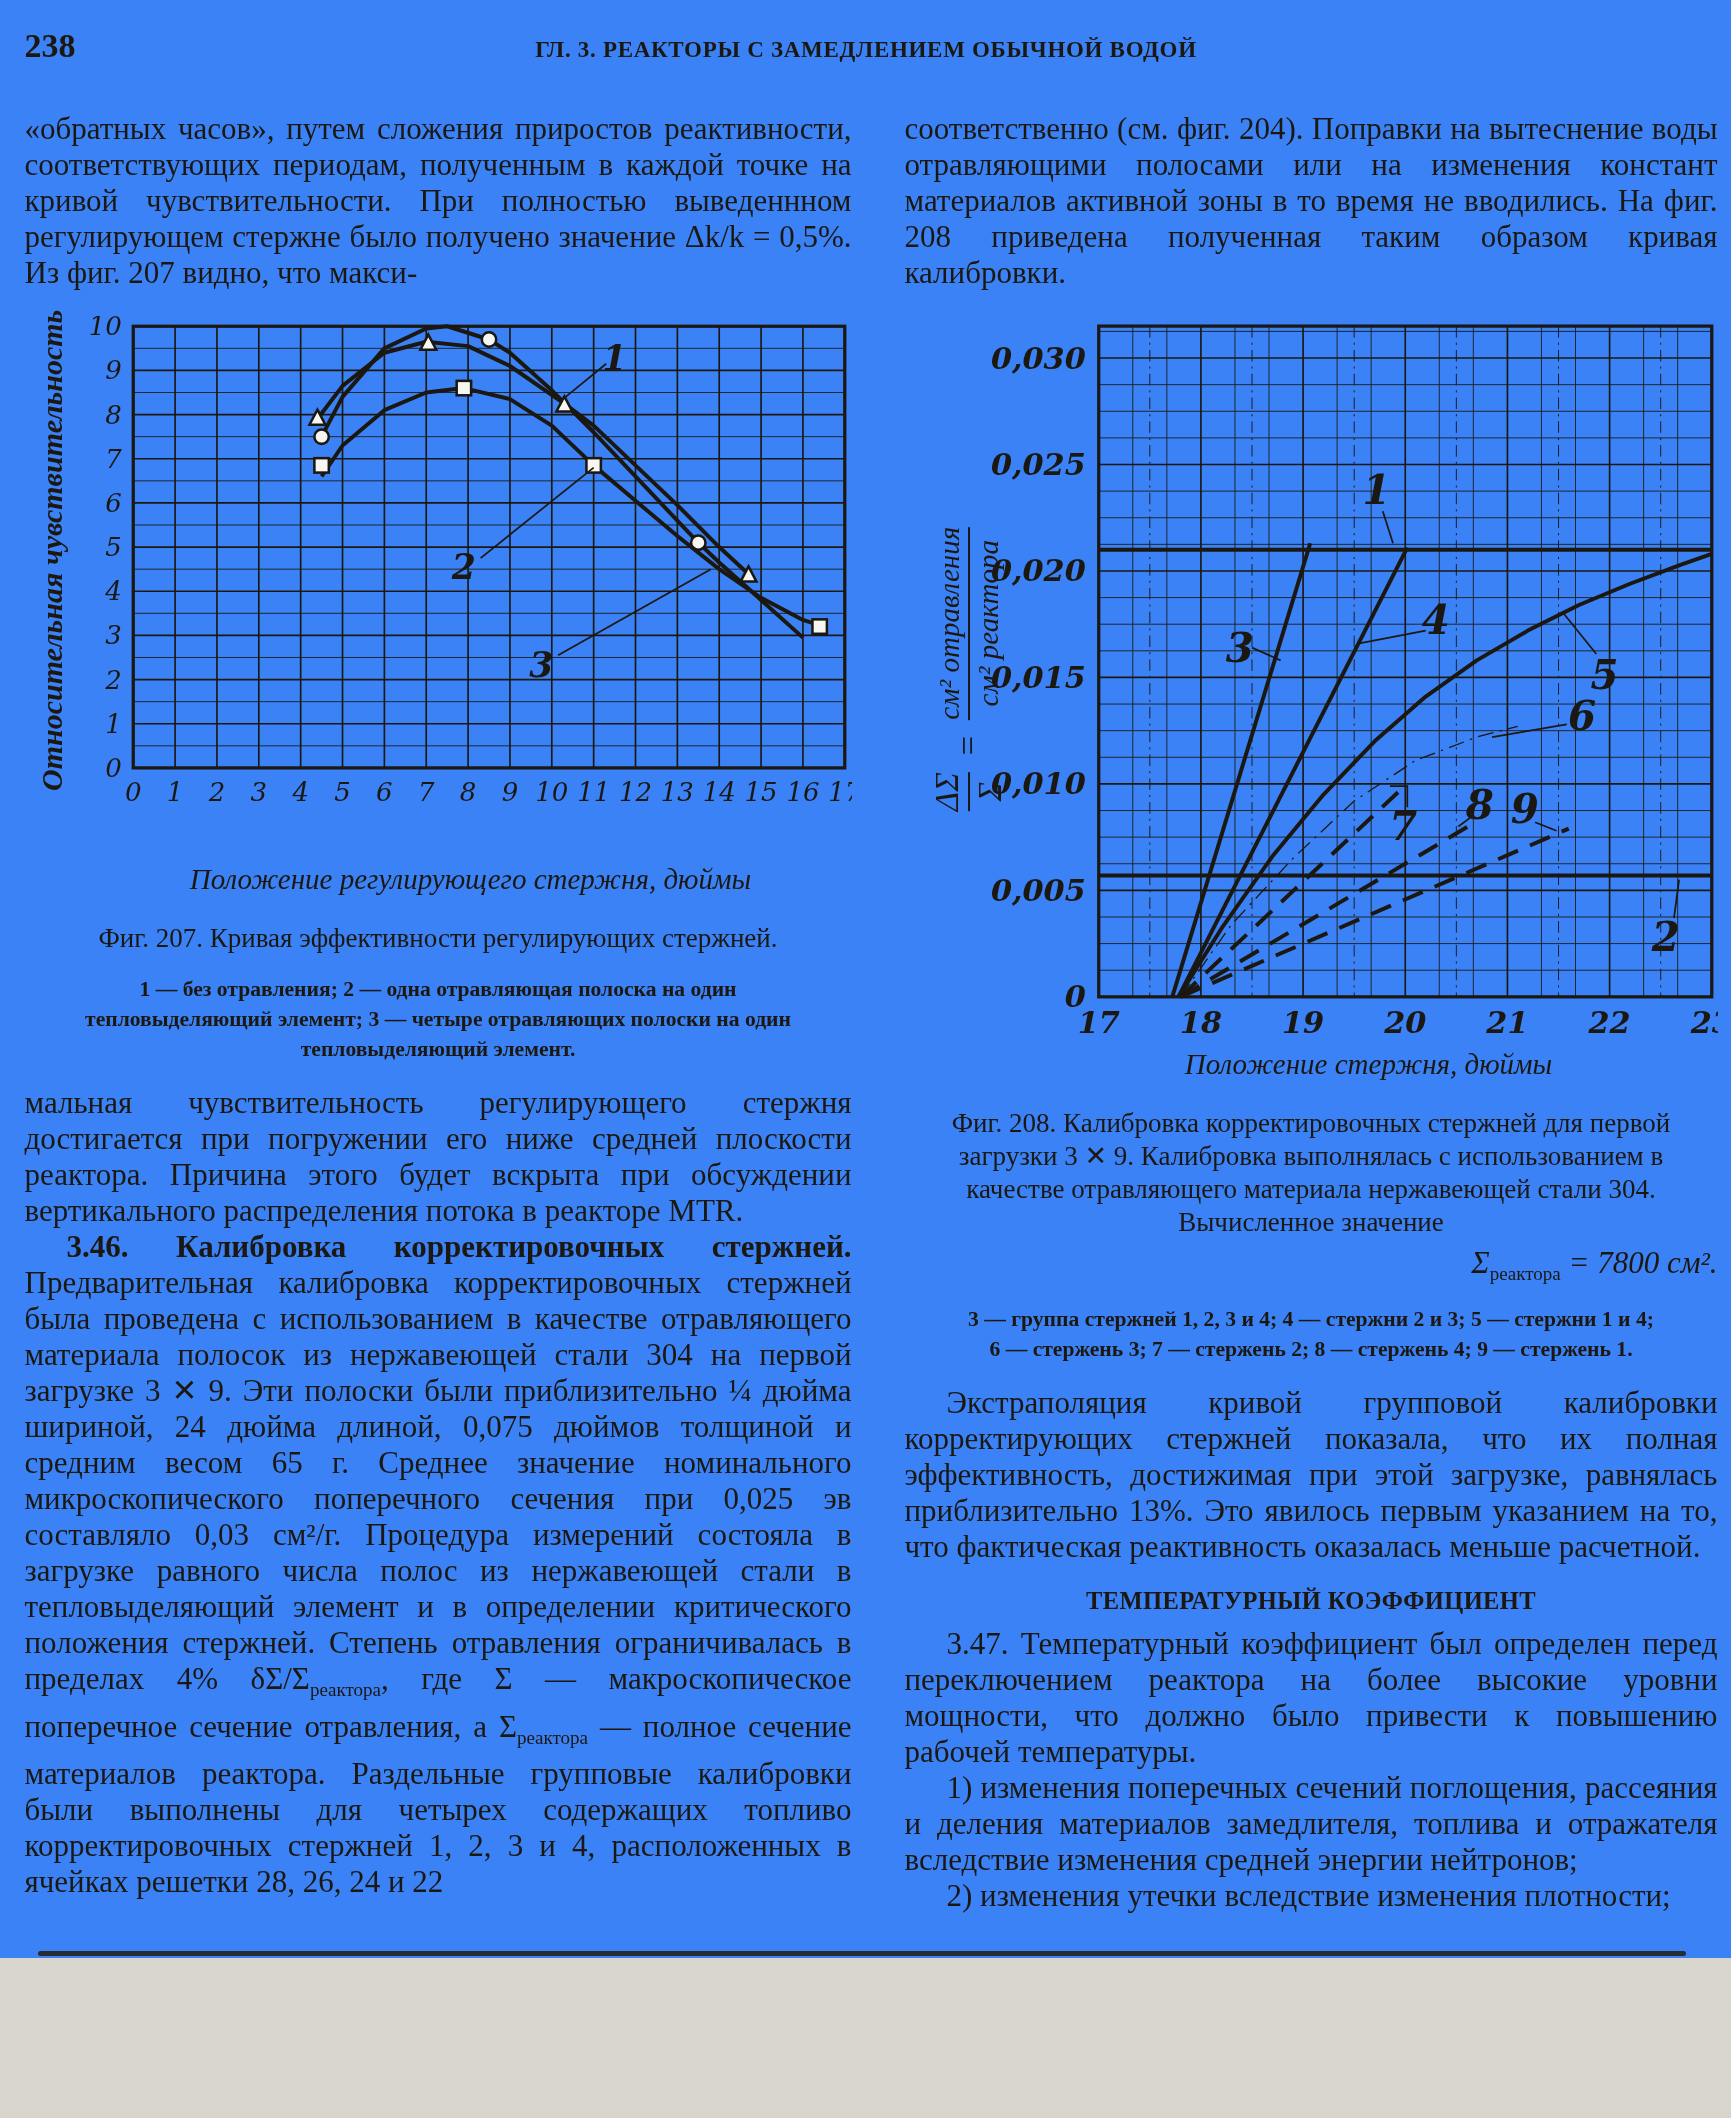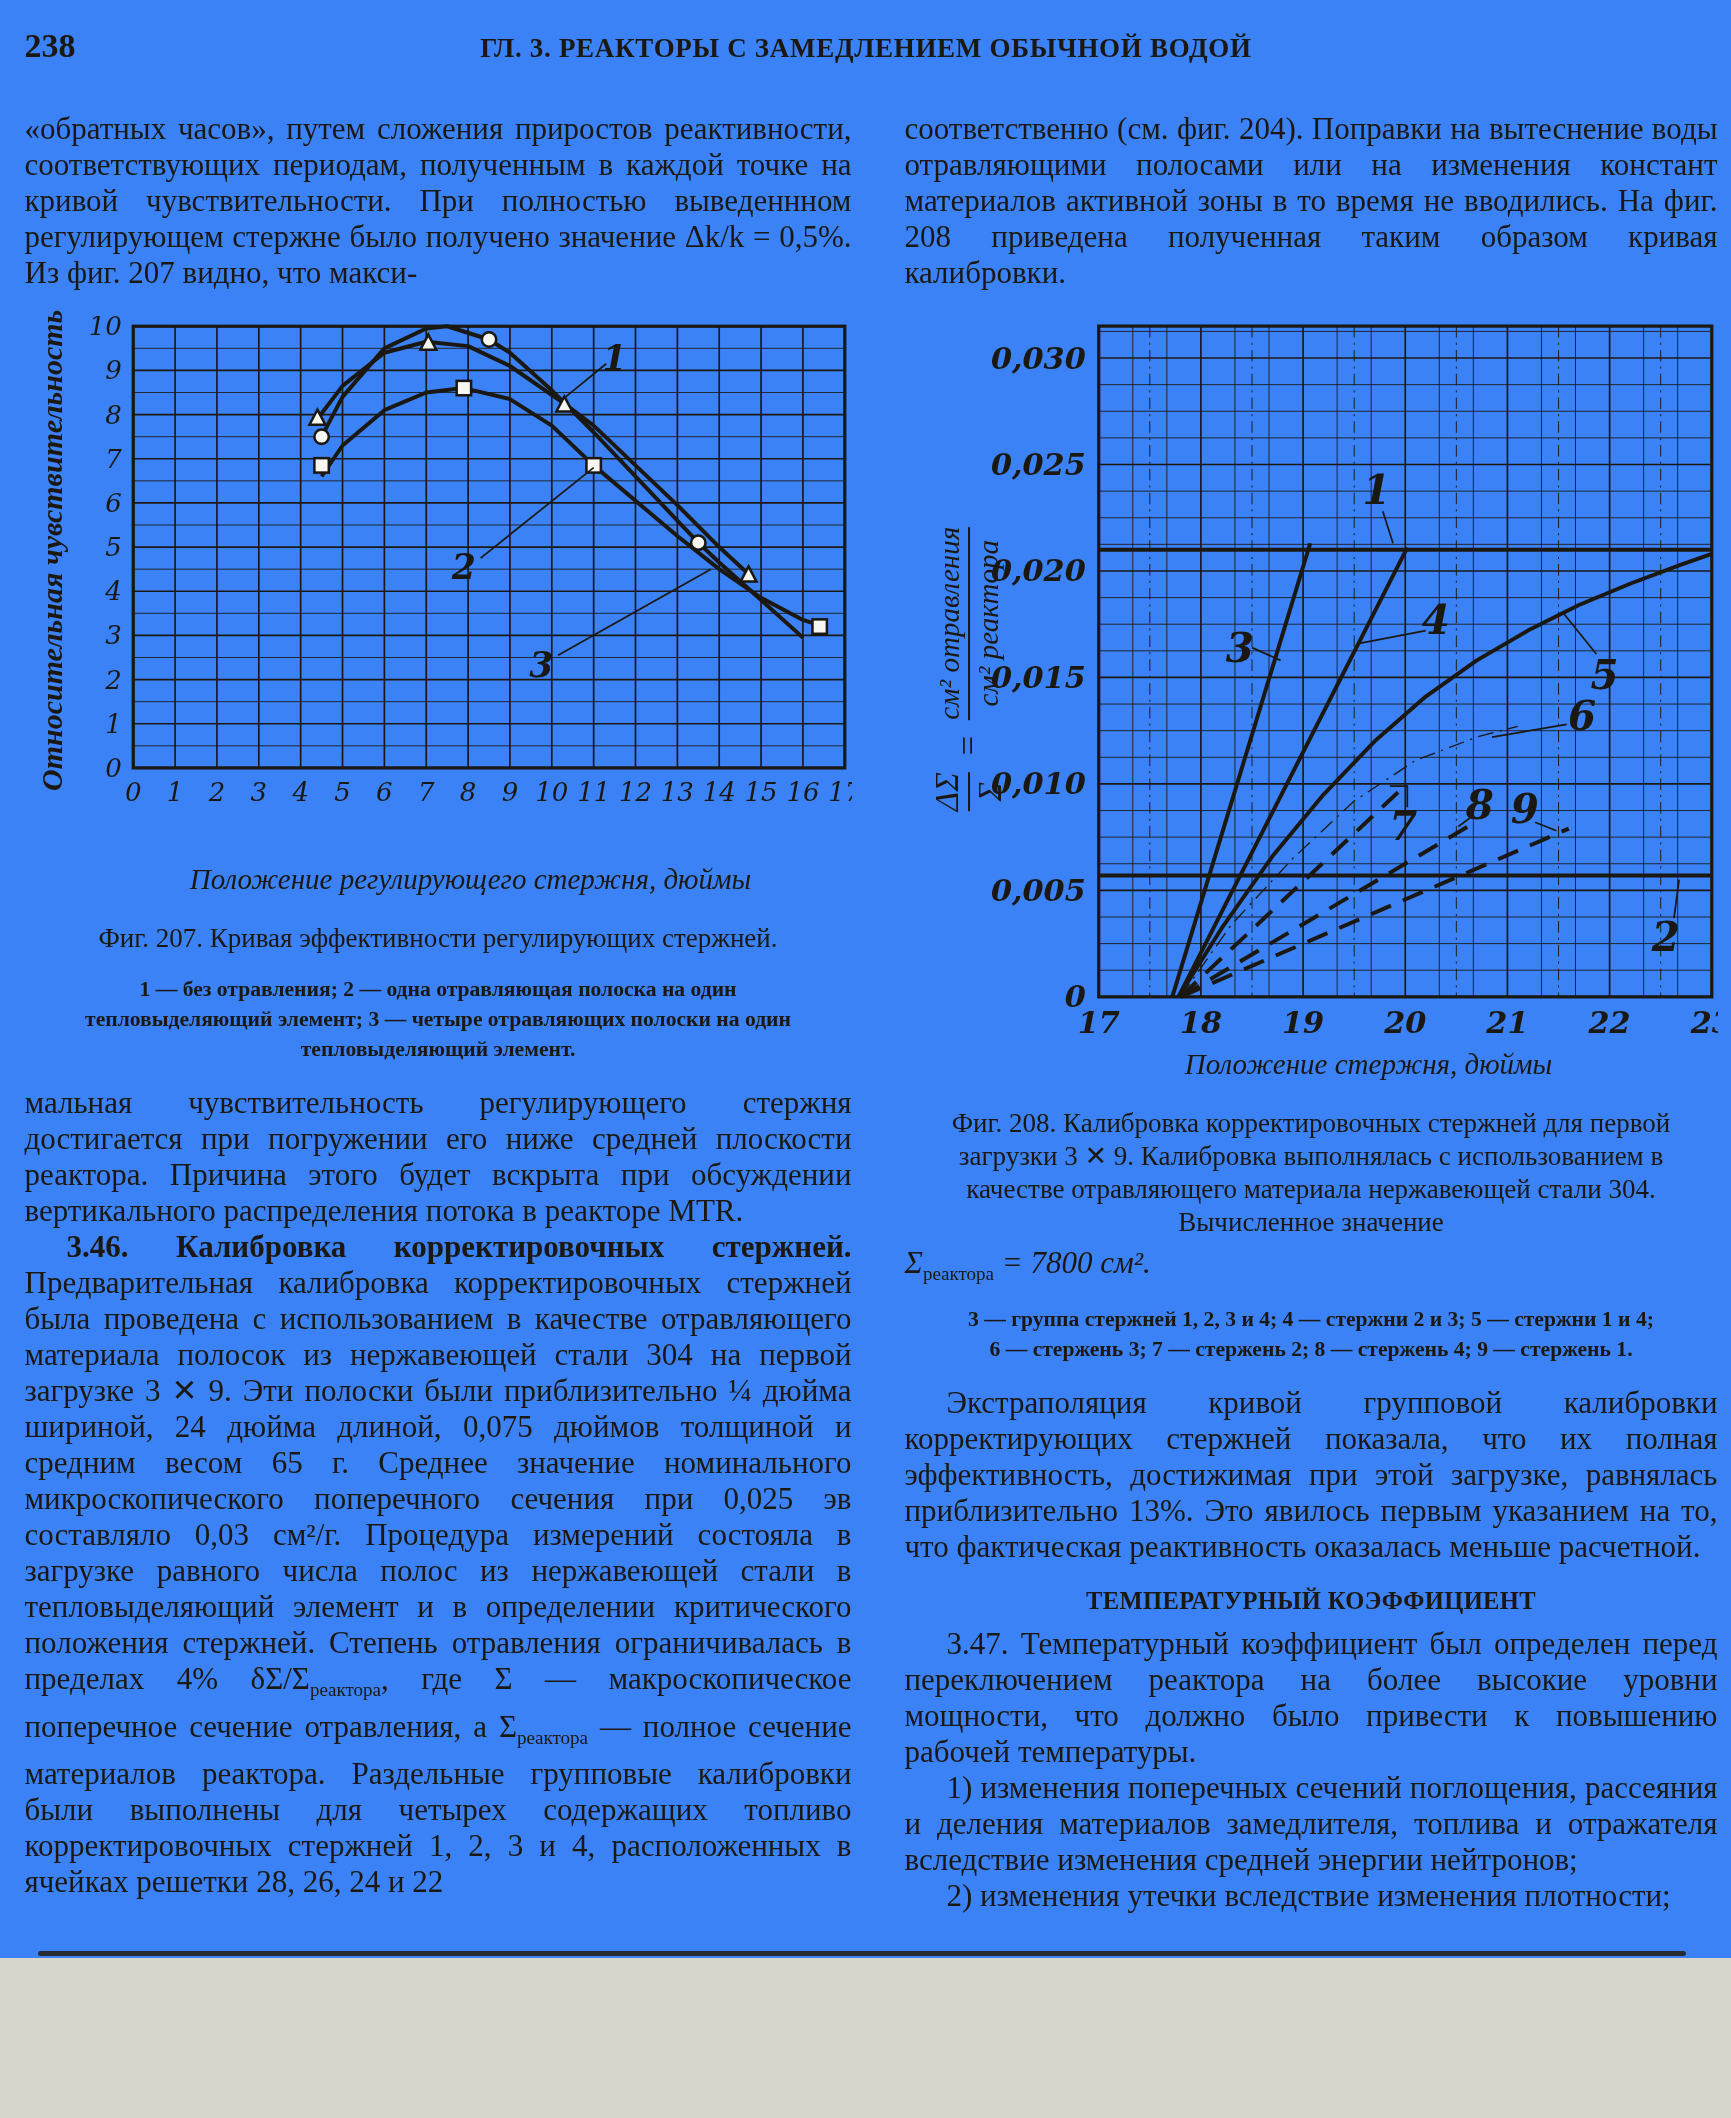--- a/index.html
+++ b/index.html
@@ -1,34 +1,34 @@
 <!DOCTYPE html>
 <html style="font-size:11.5px"><head>
 <meta charset="utf-8">
 <style>
   html,body{margin:0;padding:0;background:#d8d5cc;}
   .page{position:relative;width:1732px;height:1958px;background:#3b82f6;color:#1b1812;
         font-family:"Liberation Serif",serif;box-sizing:border-box;padding:27.4px 24.5px 0 24.5px;overflow:hidden;}
   .pg-head{display:flex;align-items:baseline;margin-bottom:46px;}
   .pg-num{width:144px;font-size:34px;font-weight:700;}
-  .pg-title{flex:1;text-align:center;font-size:27px;font-weight:700;letter-spacing:0.7px;margin-right:144px;}
+  .pg-title{flex:1;text-align:center;font-size:23px;font-weight:700;letter-spacing:0.7px;margin-right:144px;}
   .cols{display:flex;gap:53px;}
   .col{width:827px;}
   .col.right{width:813px;}
   p.body{font-size:31px;line-height:36px;text-align:justify;margin:0;}
   .indent{text-indent:42px;}
   .lead{font-weight:700;}
   sub.rs{font-size:19px;vertical-align:-7.2px;}
   .fig{position:relative;margin:24.5px 0 21.6px 0;}
   .chart{position:relative;}
   .xlab{text-align:center;font-style:italic;font-size:29px;margin-top:2.9px;}
   .fig207 .xlab{margin-left:65px;margin-top:28px;}
   .fig208 .xlab{margin-left:115px;}
   .cap{text-align:center;font-size:27px;line-height:33px;margin-top:26px;padding:0 14.4px;}
-  .formula{text-align:left;font-size:31px;margin-top:5.8px;}
+  .formula{text-align:right;font-size:31px;margin-top:5.8px;}
   .formula .sig{font-style:italic;}
   .leg{font-size:21.6px;line-height:30px;font-weight:600;margin-top:19px;text-align:center;padding:0 4.3px;}
   .leg207{padding:0 21.6px;}
   .subhead{text-align:center;font-size:24.5px;font-weight:700;margin:21.6px 0 11.5px 0;letter-spacing:0.4px;}
   .gap-top{margin-top:19px;}
   
   .ylab207{position:absolute;left:10px;top:-4.3px;height:476px;display:flex;align-items:center;justify-content:center;
            writing-mode:vertical-rl;transform:rotate(180deg);font-style:italic;font-size:30px;font-weight:600;white-space:nowrap;}
   
   .fraclab{position:absolute;left:-4.3px;top:108px;width:137px;height:491px;}

